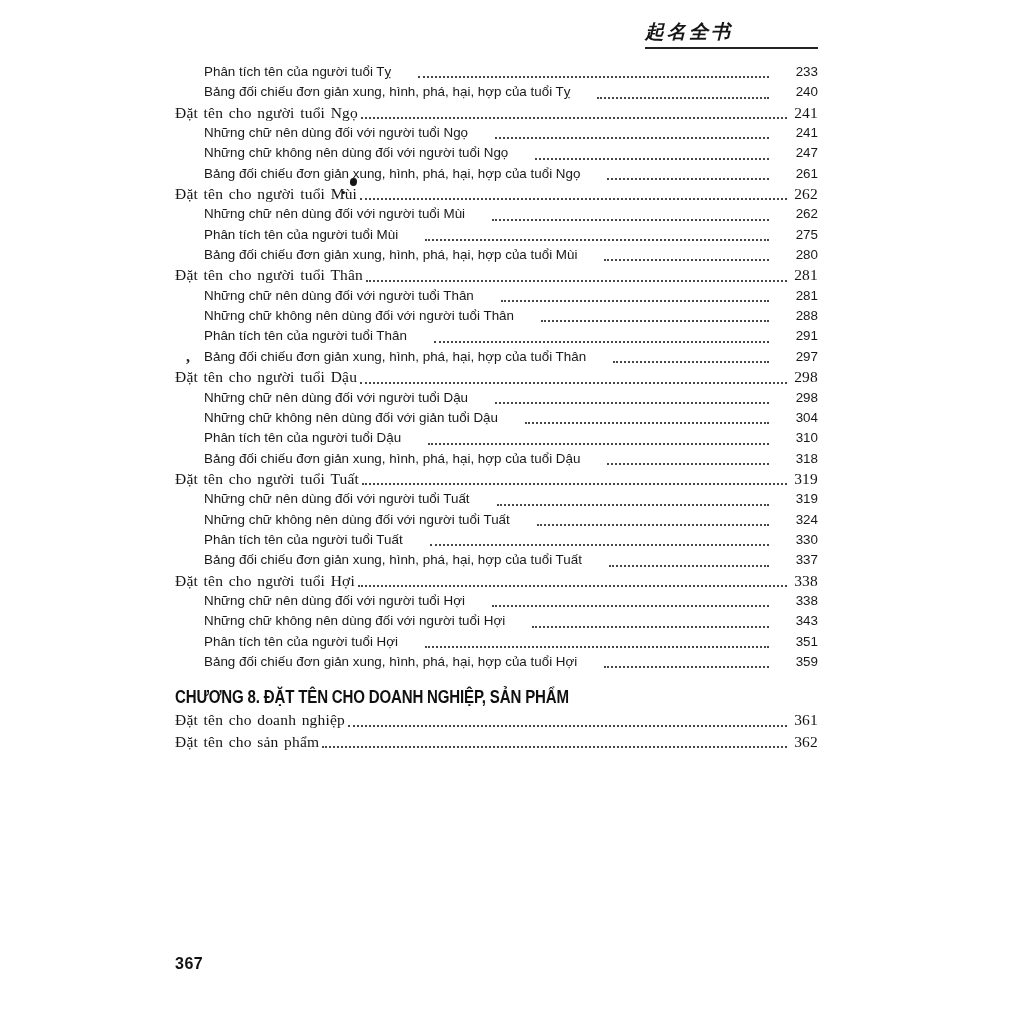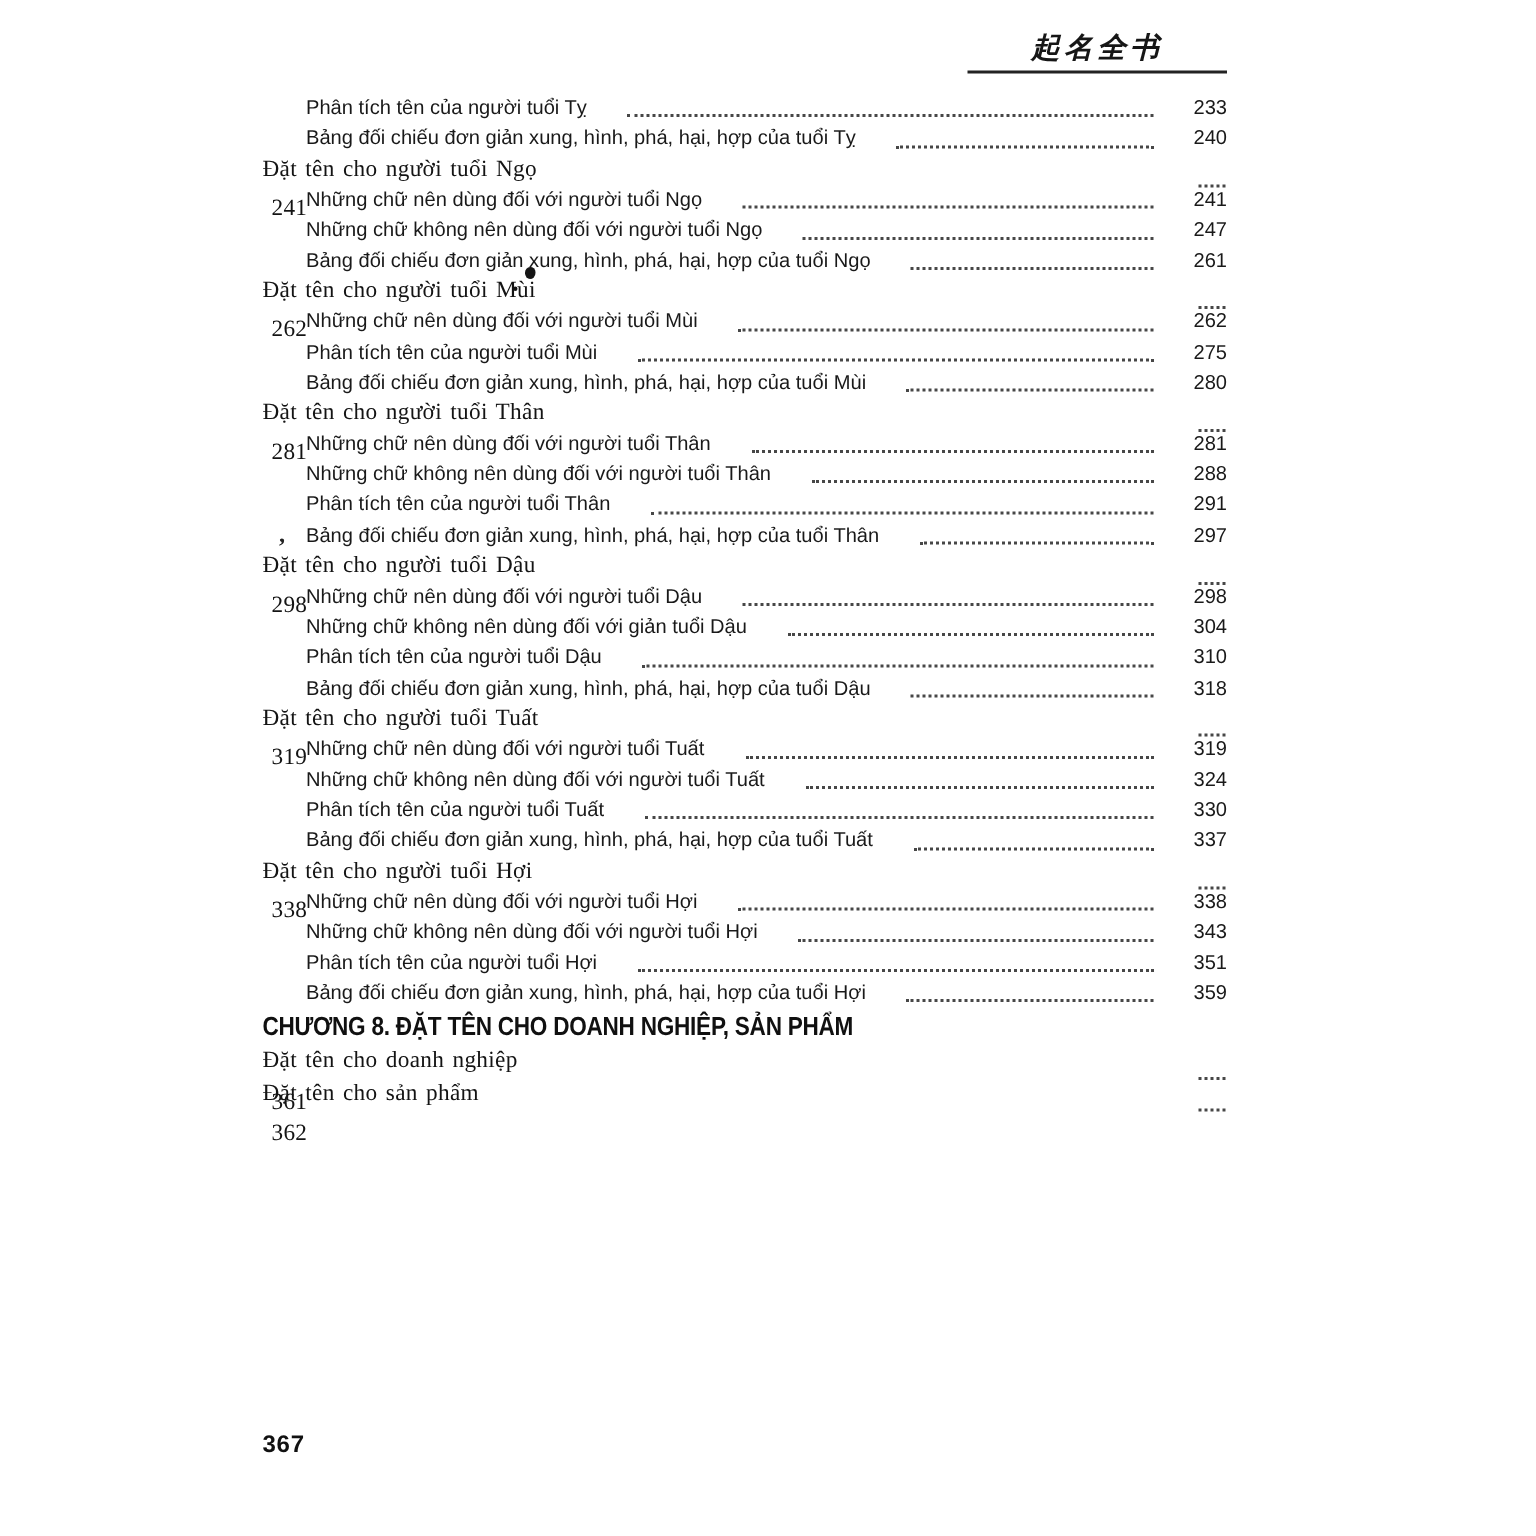--- a/index.html
+++ b/index.html
@@ -12,21 +12,21 @@
     color: #1a1a1a;
   }
   .page { position: absolute; inset: 0; background: #fff; }
 
   
   .book-title {
     position: absolute;
     top: 19px;
     left: 645px;
     width: 173px;
-    text-align: center;
+    text-align: left;
     font-family: "DejaVu Serif", "Liberation Serif", serif;
     font-style: italic;
     font-weight: bold;
     font-size: 19px;
     letter-spacing: 3px;
     color: #161616;
     white-space: nowrap;
   }
   .header-rule {
     position: absolute;
@@ -55,25 +55,25 @@
     padding-left: 29px;
     color: #191919;
     gap: 24px;
   }
   .row.top {
     font-family: "Liberation Serif", serif;
     font-size: 15.5px;
     letter-spacing: 0.2px;
     word-spacing: 1.5px;
     color: #141414;
-    flex-direction: column;
   }
   .row.top .pg { padding-left: 6px; }
 
   .row.chapter {
+    margin-top: 13px;
     height: 24px;
     line-height: 24px;
     font-family: "Liberation Sans", sans-serif;
     font-weight: bold;
     font-size: 17.5px;
     color: #101010;
   }
   .row.chapter .label {
     transform: scaleX(0.86);
     transform-origin: 0 50%;

